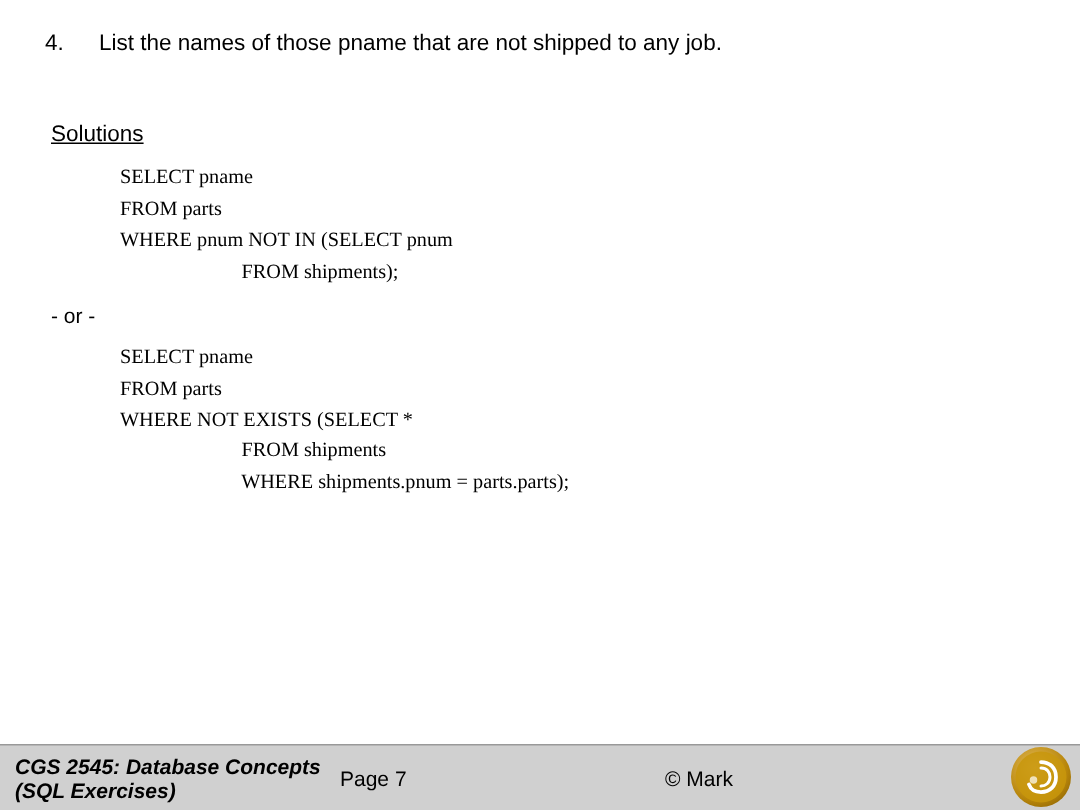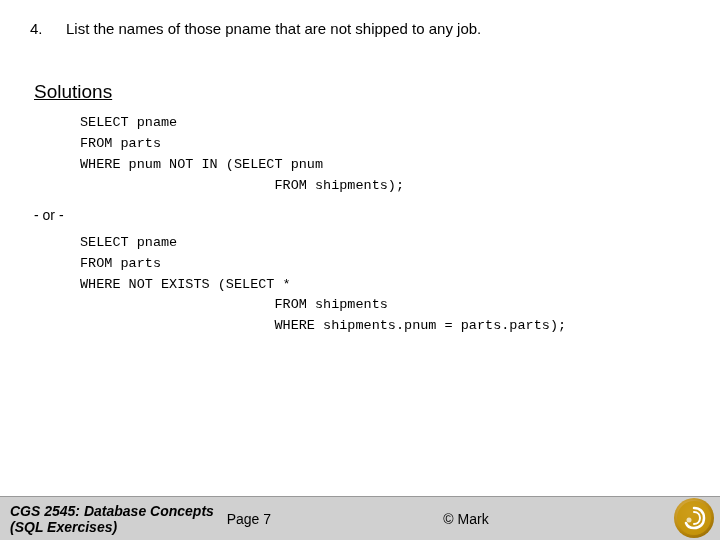--- a/index.html
+++ b/index.html
@@ -28,29 +28,29 @@
       font-size: 15px;
       font-weight: normal;
       min-width: 36px;
     }
 
     .question-text {
       font-size: 15px;
     }
 
     .solutions-label {
-      font-size: 19px;
+      font-size: 15px;
       text-decoration: underline;
       margin-bottom: 10px;
       padding-left: 4px;
       margin-top: 44px;
     }
 
     .code-block {
-      font-family: Liberation Mono, monospace;
+      font-family: Liberation Serif, serif;
       font-size: 13.5px;
       padding-left: 50px;
       margin-bottom: 4px;
       line-height: 1.55;
     }
 
     .code-line {
       display: block;
       white-space: pre;
     }

